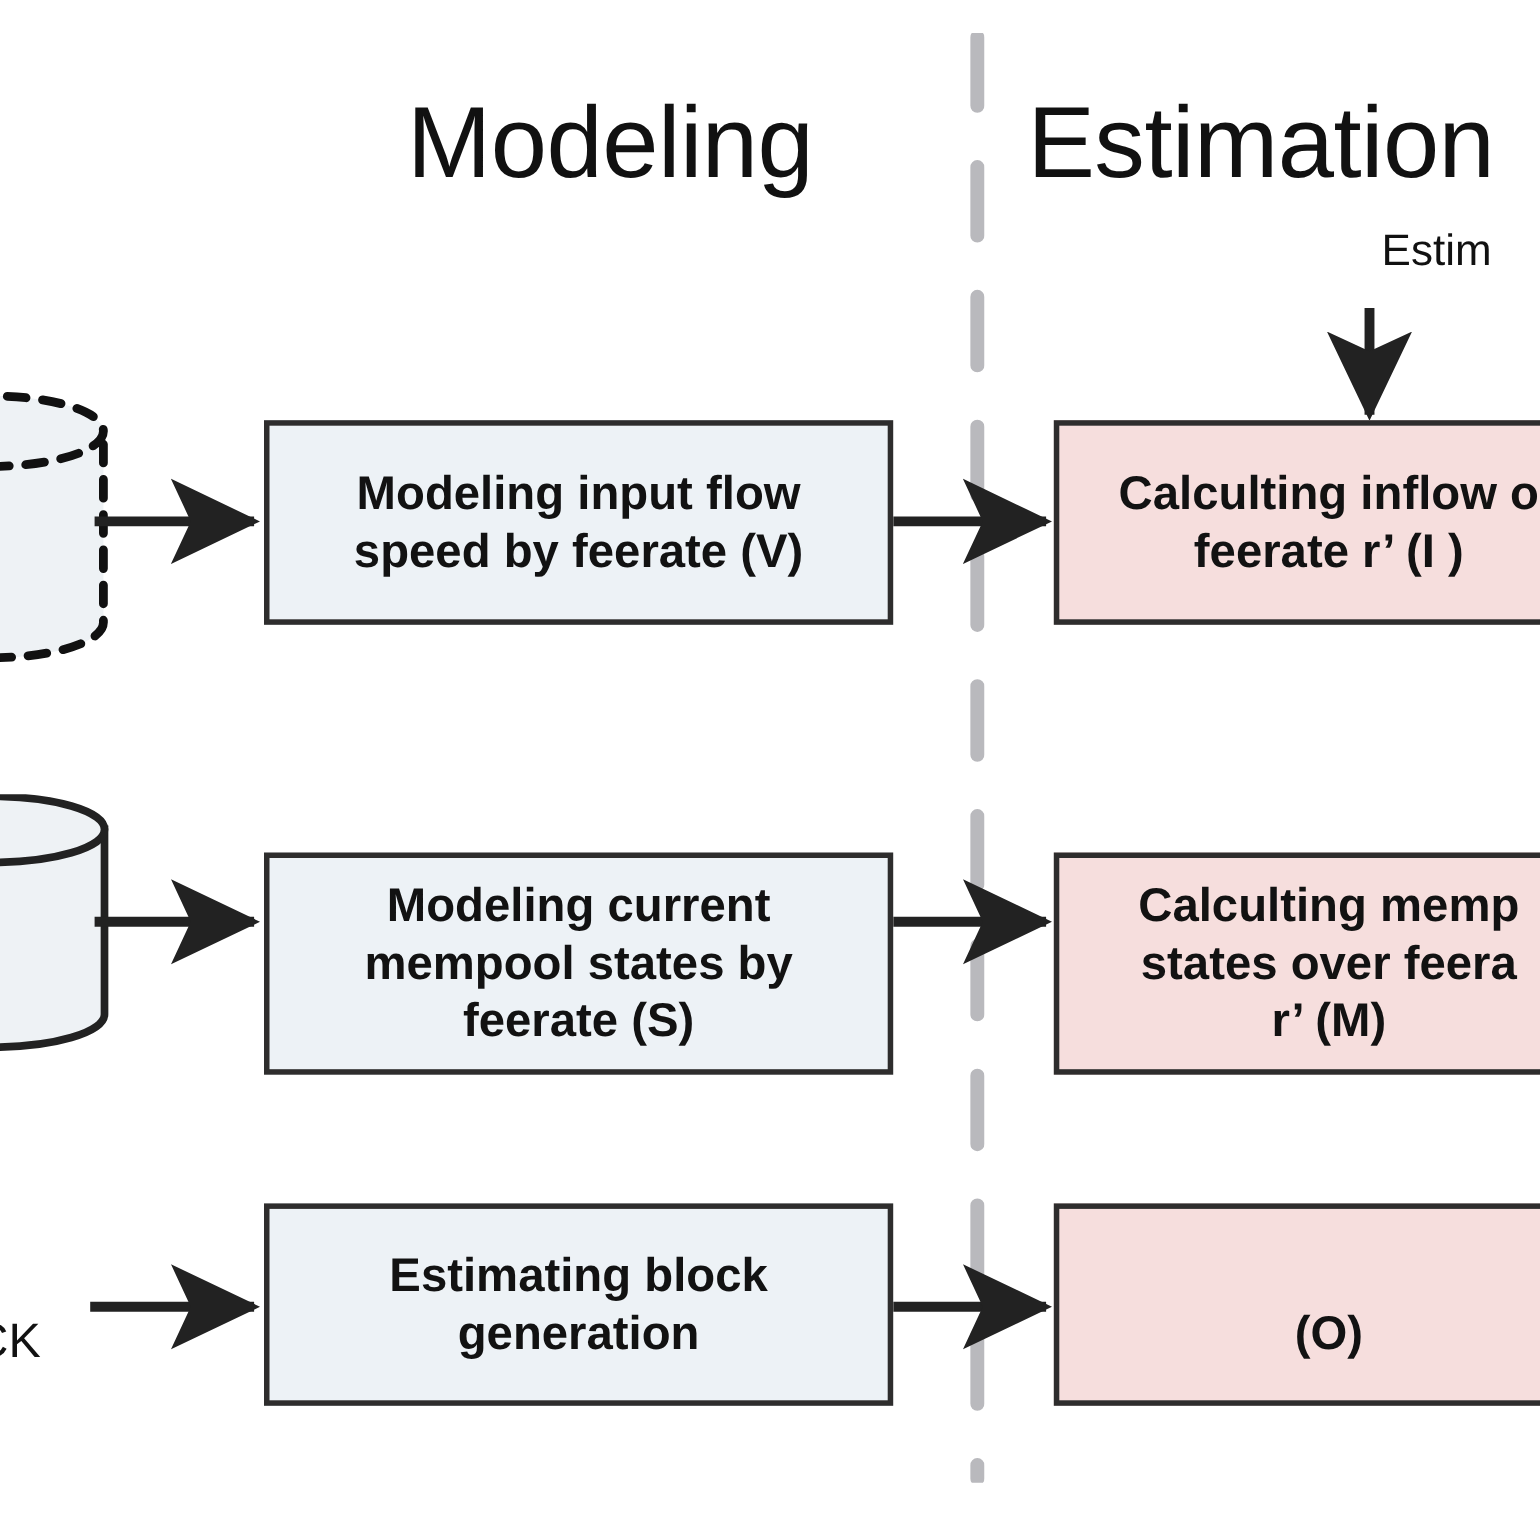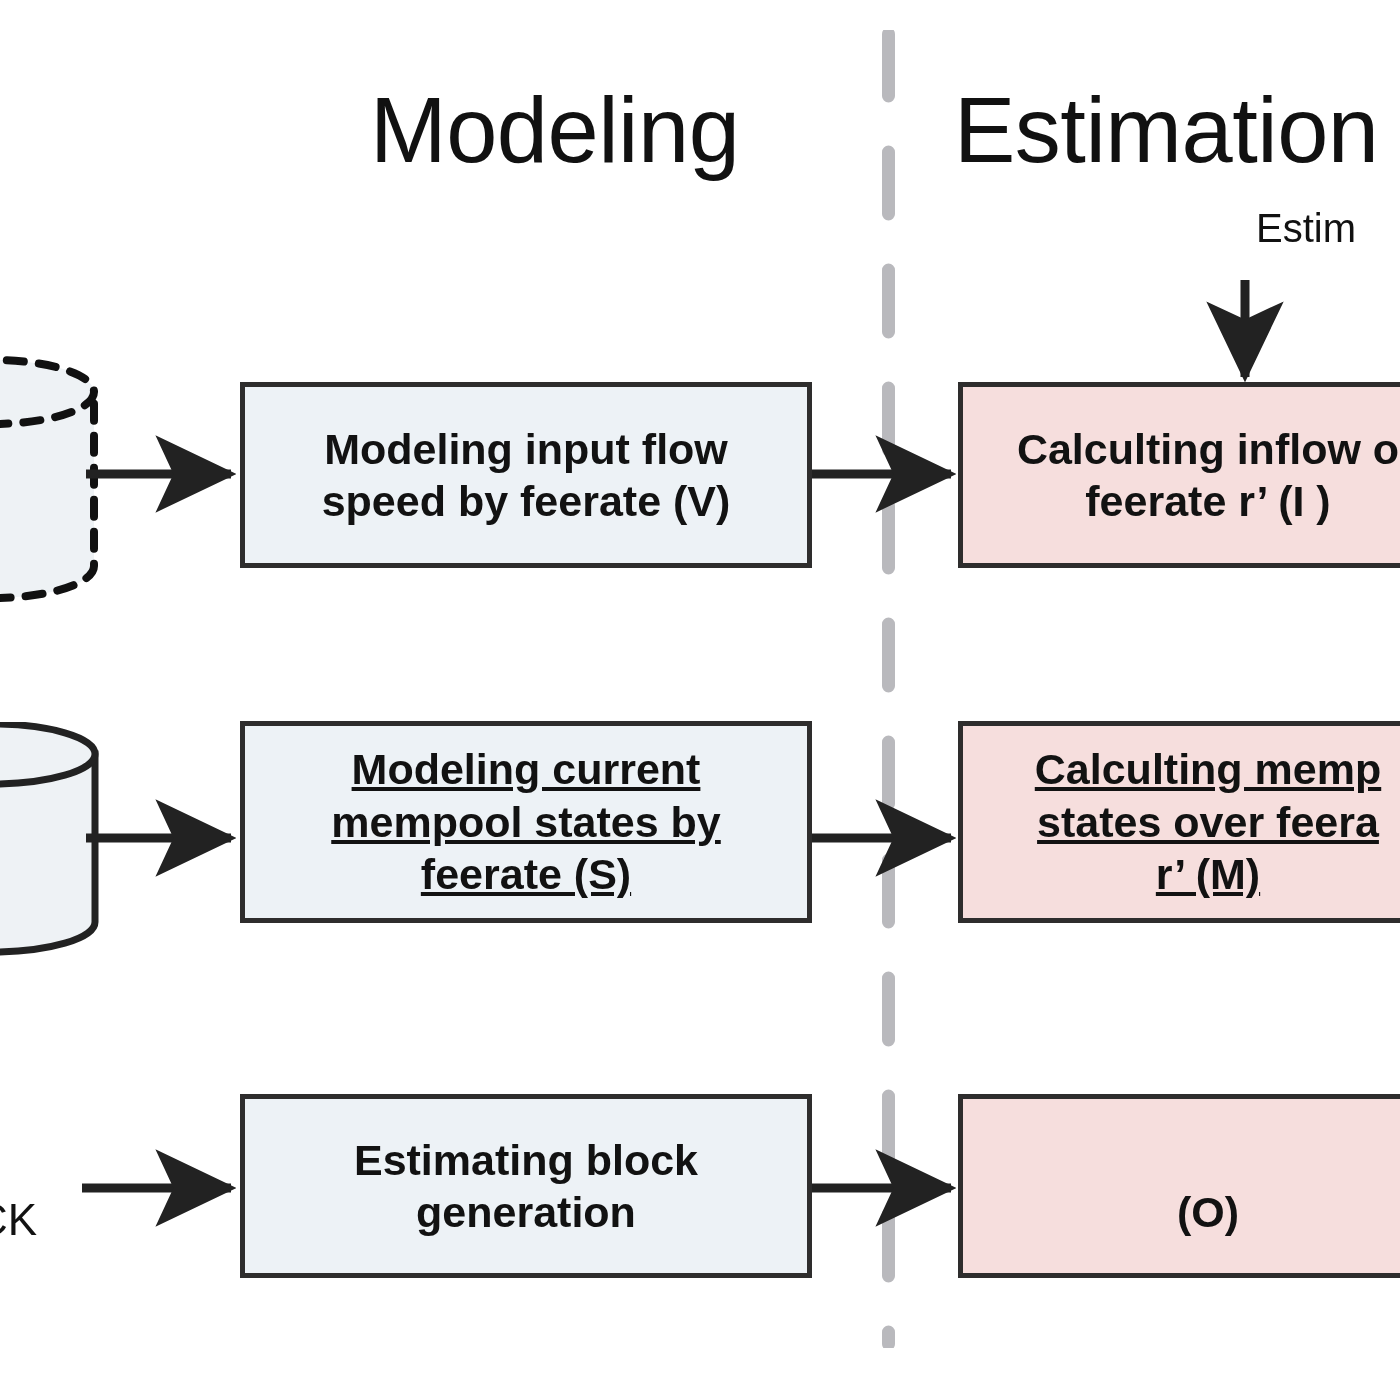--- a/index.html
+++ b/index.html
@@ -25,21 +25,21 @@
   .col-title {
     position: absolute;
     font-size: 92px;
     font-weight: 400;
     line-height: 1;
     letter-spacing: -0.5px;
     color: #111111;
     white-space: nowrap;
   }
   #title-modeling { left: 370px; top: 84px; }
-  #title-estimation { left: 954px; top: 84px; text-align: center; }
+  #title-estimation { left: 934px; top: 84px; text-align: center; }
 
   .sub-label {
     position: absolute;
     font-size: 40px;
     font-weight: 400;
     line-height: 1;
     color: #111111;
     white-space: nowrap;
   }
   #label-estim { left: 1256px; top: 208px; }
@@ -66,21 +66,21 @@
     font-weight: 700;
     line-height: 1.22;
     color: #121212;
     padding: 4px 22px;
   }
   .box.model { background: #edf2f6; }
   .box.estim { background: #f6dedd; }
 
   
   .row1 { top: 382px; height: 186px; }
-  .row2 { top: 721px; height: 202px; text-decoration: underline; }
+  .row2 { top: 775px; height: 202px; }
   .row3 { top: 1094px; height: 184px; }
 
   .colL { left: 240px; width: 572px; }
   .colR { left: 958px; width: 500px; }
 
   
   .cyl {
     position: absolute;
   }
 

